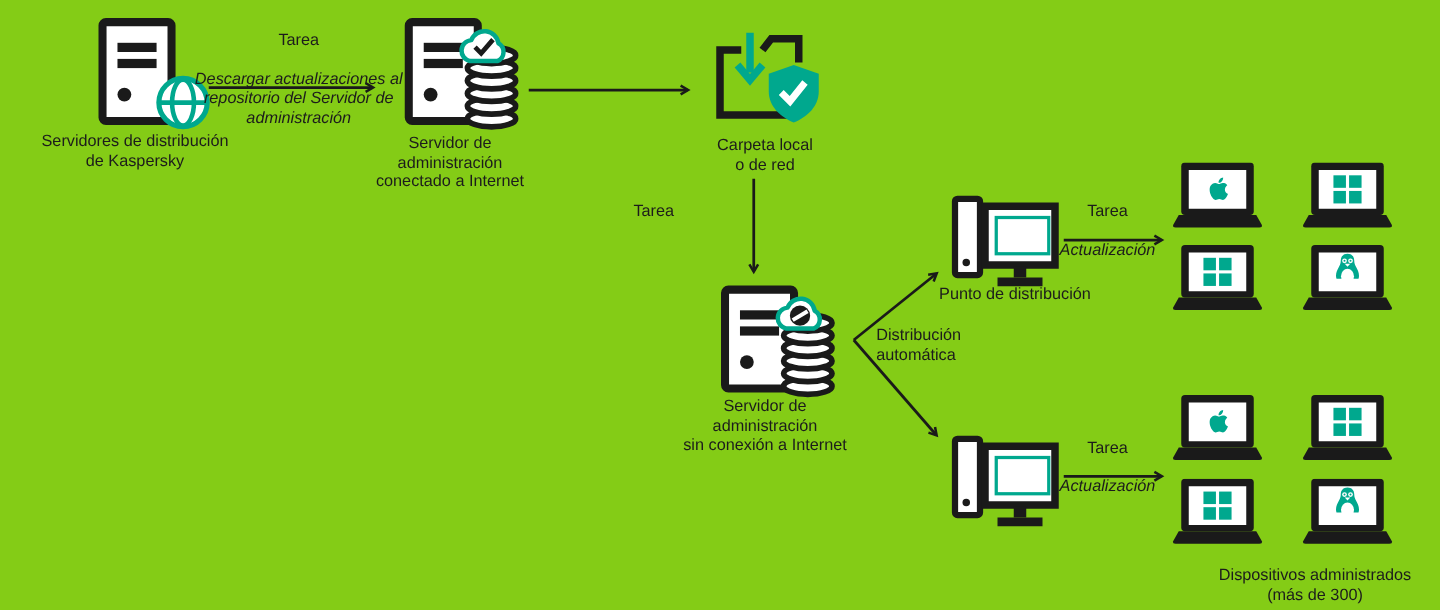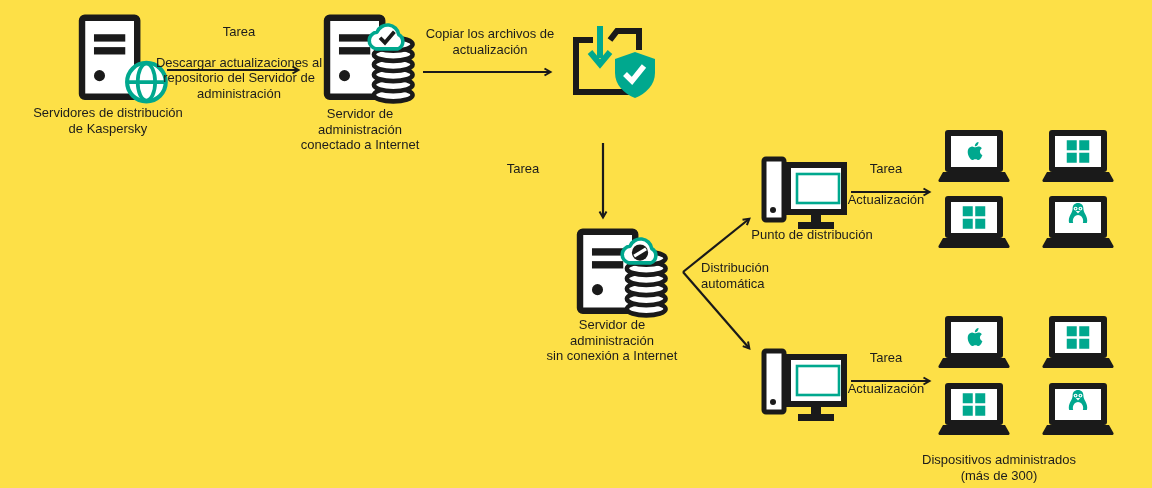--- a/index.html
+++ b/index.html
@@ -1,26 +1,26 @@
 <!DOCTYPE html>
 <html><head>
 <meta charset="utf-8">
 <title>Diagram</title>
 <style>
   html,body{margin:0;padding:0;background:#ffffff;}
   .canvas{
-    position:relative;width:1152px;height:488px;background:#fde047;overflow:hidden;
+    position:relative;width:1152px;height:488px;background:#84cc16;overflow:hidden;
     font-family:"Liberation Sans","DejaVu Sans",sans-serif;color:#1c1c1c;
   }
   .abs{position:absolute;}
   .label{
     position:absolute;font-size:13px;line-height:15.5px;text-align:center;
     white-space:pre-line;color:#1c1c1c;
   }
-  .label .it{}
+  .label .it{font-style:italic;}
   .left{text-align:left;}
   svg{display:block;}
 </style>
 </head>
 <body>
 
 <div class="canvas">
 
   <svg class="abs" style="left:0;top:0" width="1152" height="488" viewBox="0 0 1152 488">
     <defs>
@@ -226,23 +226,23 @@
 administración</div>
   </div>
 
   <div class="label" style="left:8px;top:105px;width:200px">Servidores de distribución
 de Kaspersky</div>
 
   <div class="label" style="left:262px;top:106px;width:196px">Servidor de
 administración
 conectado a Internet</div>
 
-  <div class="label" style="left:392px;top:26px;width:196px">Copiar los archivos de
-actualización</div>
-
+
+  <div class="label" style="left:534px;top:108px;width:156px">Carpeta local
+o de red</div>
 
   <div class="label" style="left:430px;top:145px;width:186px">
     <div>Tarea</div>
   </div>
 
   <div class="label" style="left:514px;top:317px;width:196px">Servidor de
 administración
 sin conexión a Internet</div>
 
   <div class="label left" style="left:701px;top:260px;width:130px">Distribución
@@ -254,16 +254,16 @@
     <div>Tarea</div>
     <div class="it">Actualización</div>
   </div>
 
 
   <div class="label" style="left:836px;top:334px;width:100px">
     <div>Tarea</div>
     <div class="it">Actualización</div>
   </div>
 
-  <div class="label" style="left:899px;top:452px;width:200px">Dispositivos administrados
+  <div class="label" style="left:952px;top:452px;width:200px">Dispositivos administrados
 (más de 300)</div>
 
 </div>
 
 </body></html>

